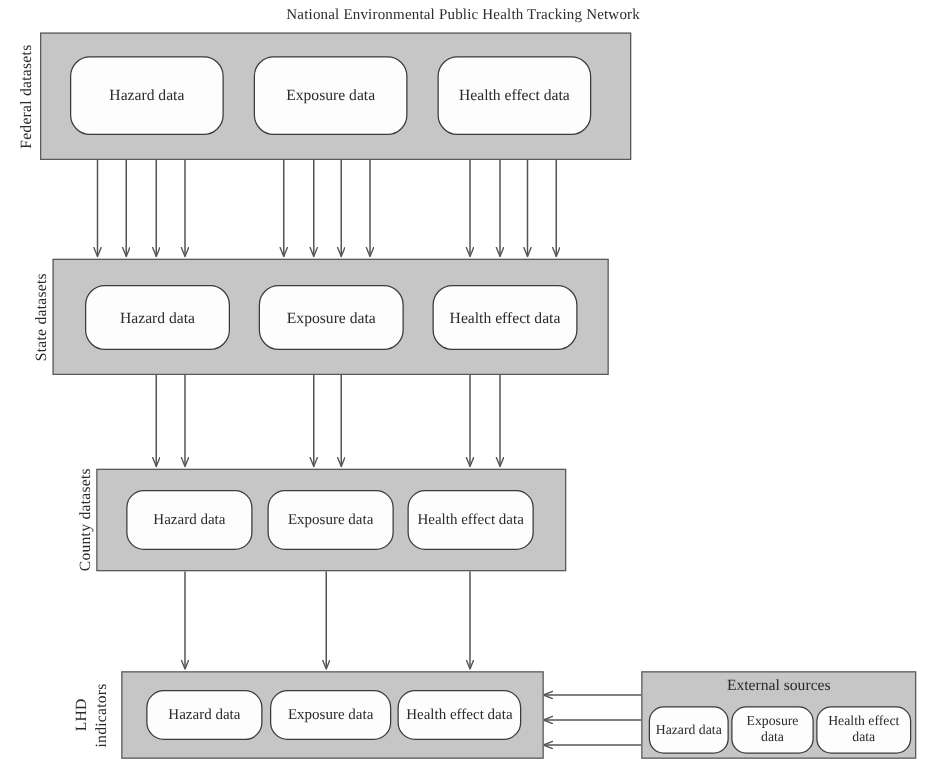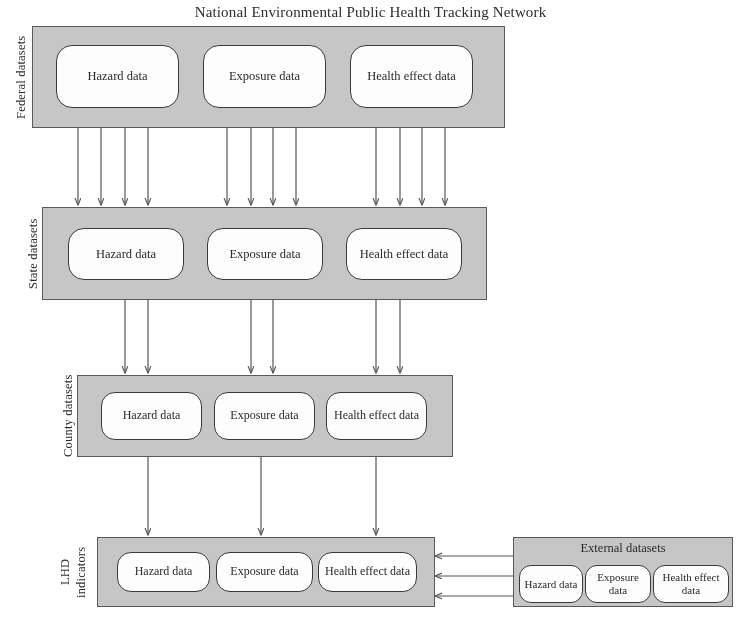--- a/index.html
+++ b/index.html
@@ -17,21 +17,21 @@
     overflow: hidden;
   }
 
   
   .diagram-title {
     position: absolute;
     top: 4px;
     left: 0;
     width: 741px;
     text-align: center;
-    font-size: 15px;
+    font-size: 12px;
     color: #2d2d2d;
     letter-spacing: 0.15px;
     white-space: nowrap;
   }
 
   
   .tier-band {
     position: absolute;
     background: #c6c6c6;
     border: 1.2px solid #5a5a5a;
@@ -156,19 +156,19 @@
 
   <div class="tier-band" style="left:97px; top:537px; width:338px; height:70px;"></div>
 
   <div class="node small" style="left:117px; top:552px; width:93px; height:40px;">Hazard data</div>
   <div class="node small" style="left:216px; top:552px; width:97px; height:40px;">Exposure data</div>
   <div class="node small" style="left:318px; top:552px; width:99px; height:40px;">Health effect data</div>
 
   <div class="tier-band" style="left:513px; top:537px; width:220px; height:70px;"></div>
 
   <div style="position:absolute; left:513px; top:541px; width:220px;
-              text-align:center; font-size:12.5px; color:#2a2a2a;">External datasets</div>
+              text-align:center; font-size:12.5px; color:#2a2a2a;">External sources</div>
 
   <div class="node small" style="left:519px; top:565px; width:64px; height:38px; font-size:11px; border-radius:12px;">Hazard data</div>
   <div class="node small" style="left:585px; top:565px; width:66px; height:38px; font-size:11px; border-radius:12px;">Exposure data</div>
   <div class="node small" style="left:653px; top:565px; width:76px; height:38px; font-size:11px; border-radius:12px;">Health effect data</div>
 
 </div>
 
 </body></html>

